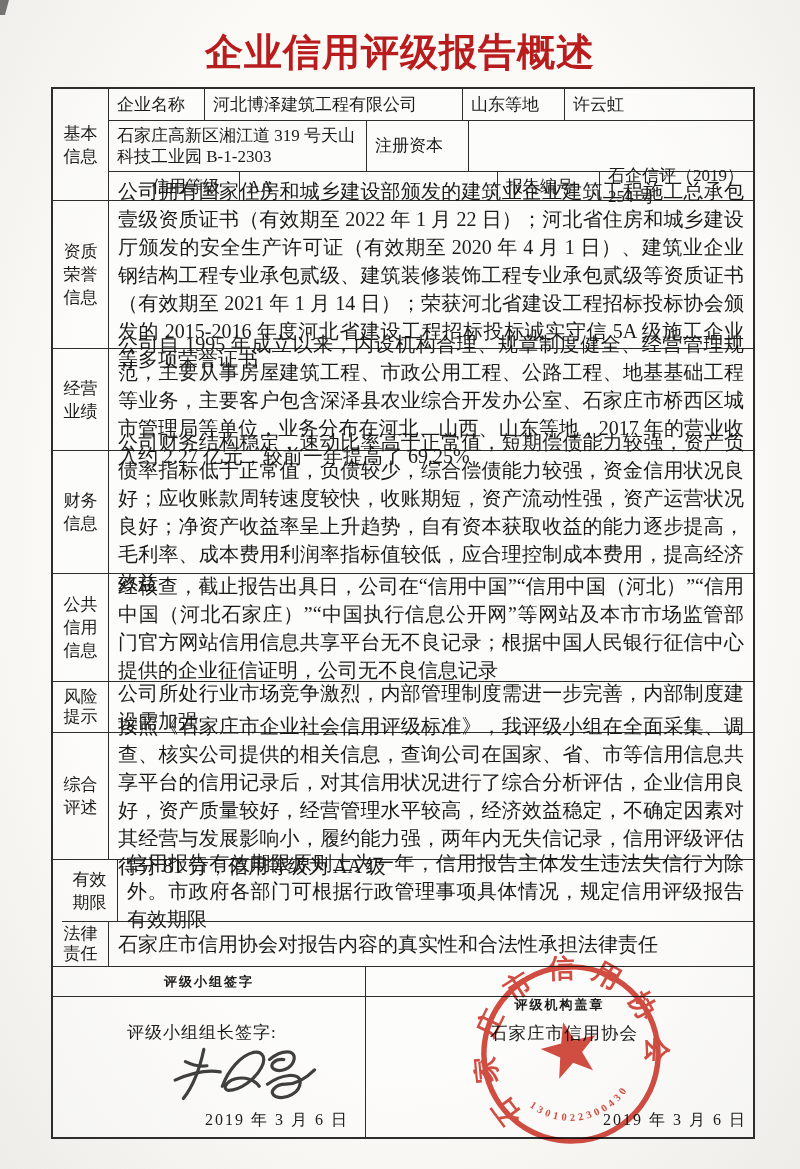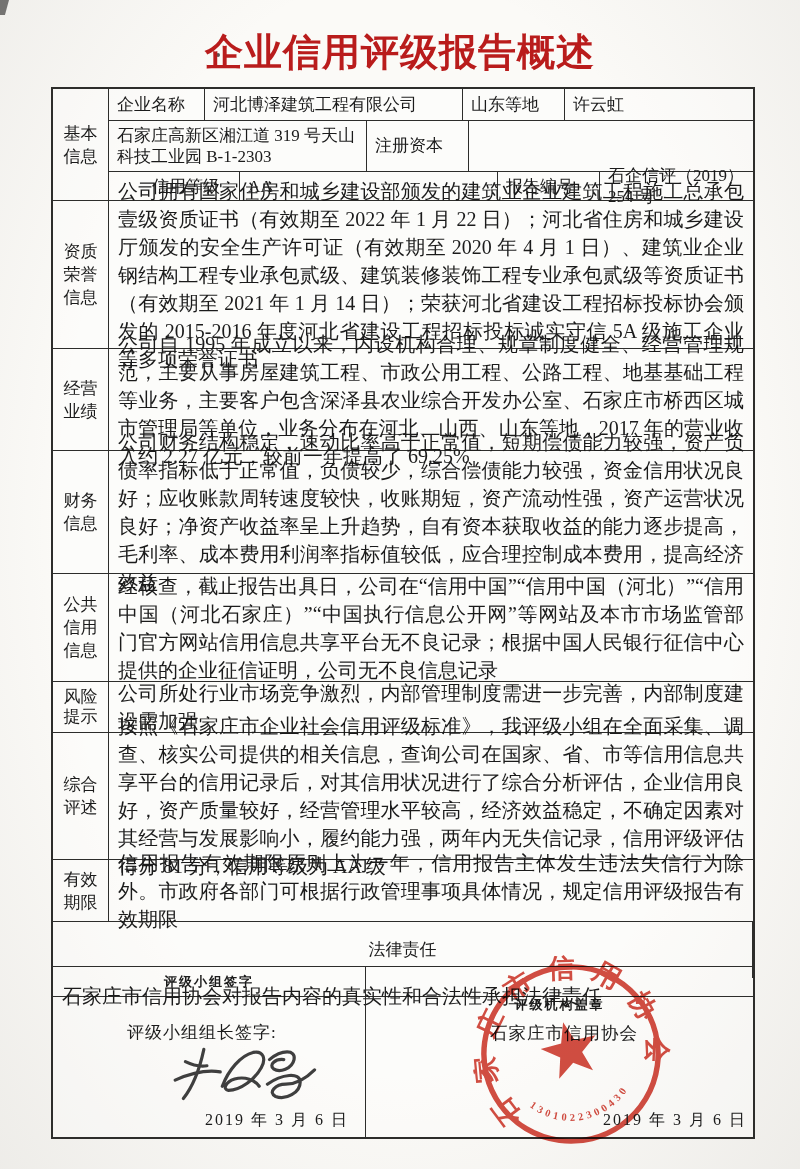--- a/index.html
+++ b/index.html
@@ -48,22 +48,22 @@
   .sec-content p { text-align: justify; width: 100%; }
 
   
   .row-basic   { height: 112px; }
   .row-s0 { height: 148px; }
   .row-s1 { height: 102px; }
   .row-s2 { height: 123px; }
   .row-s3 { height: 108px; }
   .row-s4 { height: 51px;  }
   .row-s5 { height: 127px; }
-  .row-s6 { height: 62px;  }
-  .row-s7 { height: 45px; flex-direction: column;  }
+  .row-s6 { height: 62px; margin-left: 9px;  }
+  .row-s7 { height: 45px;  }
   .row-s7 .seclabel, .row-s4 .seclabel { line-height: 20px; }
 
   
   .basic-right { flex: 1; display: flex; flex-direction: column; }
   .brow { display: flex; border-bottom: 1.5px solid #2d2d2b; }
   .brow:last-child { border-bottom: none; }
   .br1 { height: 32px; } .br2 { height: 52px; } .br3 { height: 28px; margin-left: 35px; }
   .bcell {
     display: flex; align-items: center; padding: 1px 8px;
     font-size: 17px; line-height: 21px;

